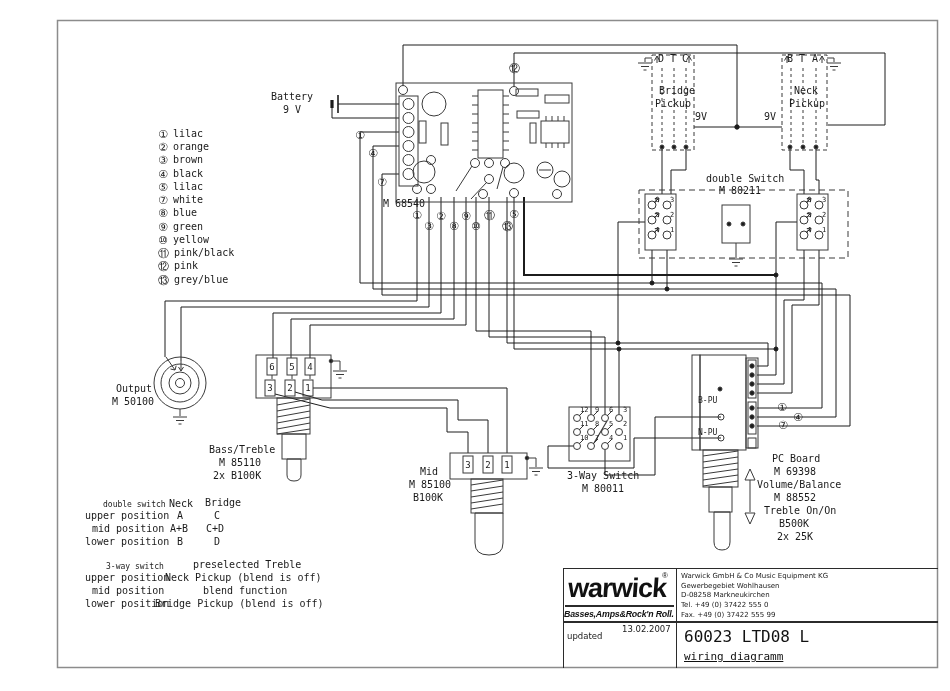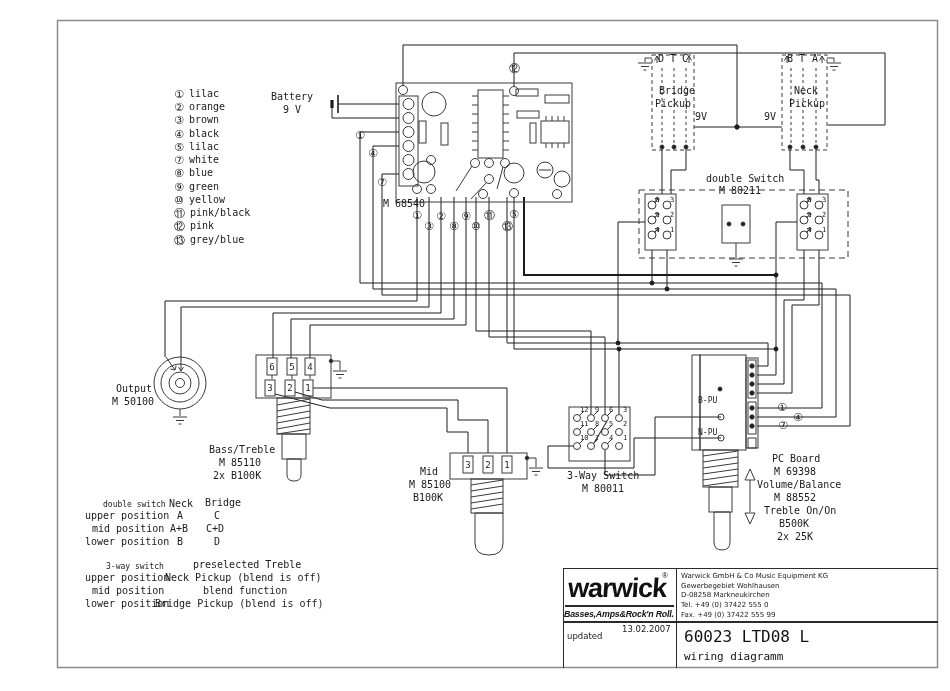--- a/index.html
+++ b/index.html
@@ -4,33 +4,33 @@
 <style>
   html,body{margin:0;padding:0;background:#e8e8e8;}
   #canvas{position:relative;width:950px;height:691px;background:#ffffff;overflow:hidden;
           font-family:"DejaVu Sans Mono",monospace;}
   svg{position:absolute;left:0;top:0;}
   .t{position:absolute;font:10px "DejaVu Sans Mono",monospace;color:#1a1a1a;white-space:nowrap;line-height:1;}
   .t8{font-size:8px;}
   .c{position:absolute;font:11px "DejaVu Sans",sans-serif;color:#1a1a1a;line-height:1;white-space:nowrap;}
   .pin{position:absolute;font:7px "DejaVu Sans Mono",monospace;color:#1a1a1a;line-height:1;}
   .tnum{position:absolute;font:9px "DejaVu Sans Mono",monospace;color:#1a1a1a;width:10px;text-align:center;line-height:1;}
-  .lgrow{position:absolute;left:174px;white-space:nowrap;}
+  .lgrow{position:absolute;left:158px;white-space:nowrap;margin-top:40px;}
   .lgrow .n{font:11px "DejaVu Sans",sans-serif;color:#1a1a1a;}
   .lgrow .l{font:10px "DejaVu Sans Mono",monospace;color:#1a1a1a;margin-left:5px;vertical-align:1px;}
   .tb-border{position:absolute;background:#2b2b2b;}
   .logo{position:absolute;font-family:"Liberation Sans",sans-serif;font-weight:800;
         font-size:27px;letter-spacing:-1px;color:#111;transform:skewX(-4deg);}
   .logo-reg{position:absolute;font:8px "Liberation Sans",sans-serif;color:#111;}
   .tagline{position:absolute;font-family:"Liberation Sans",sans-serif;font-weight:700;font-style:italic;
            font-size:8.8px;letter-spacing:-0.2px;color:#111;}
   .addr{position:absolute;font:7px "DejaVu Sans",sans-serif;color:#222;line-height:1.38;white-space:pre-line;}
   .upd{position:absolute;font:8.5px "DejaVu Sans",sans-serif;color:#1a1a1a;}
   .model{position:absolute;font:16px "DejaVu Sans Mono",monospace;color:#111;}
-  .doc{position:absolute;font:11px "DejaVu Sans Mono",monospace;color:#111;}
+  .doc{position:absolute;font:11px "DejaVu Sans Mono",monospace;color:#111;text-decoration:underline;}
 </style>
 </head>
 <body>
 
 <div id="canvas">
 
 <svg width="950" height="691" viewBox="0 0 950 691">
   <g fill="none" stroke="#3a3a3a" stroke-width="1">
 
     <rect x="57.5" y="20.5" width="880" height="647" stroke="#8c8c8c" stroke-width="1.5"></rect>

